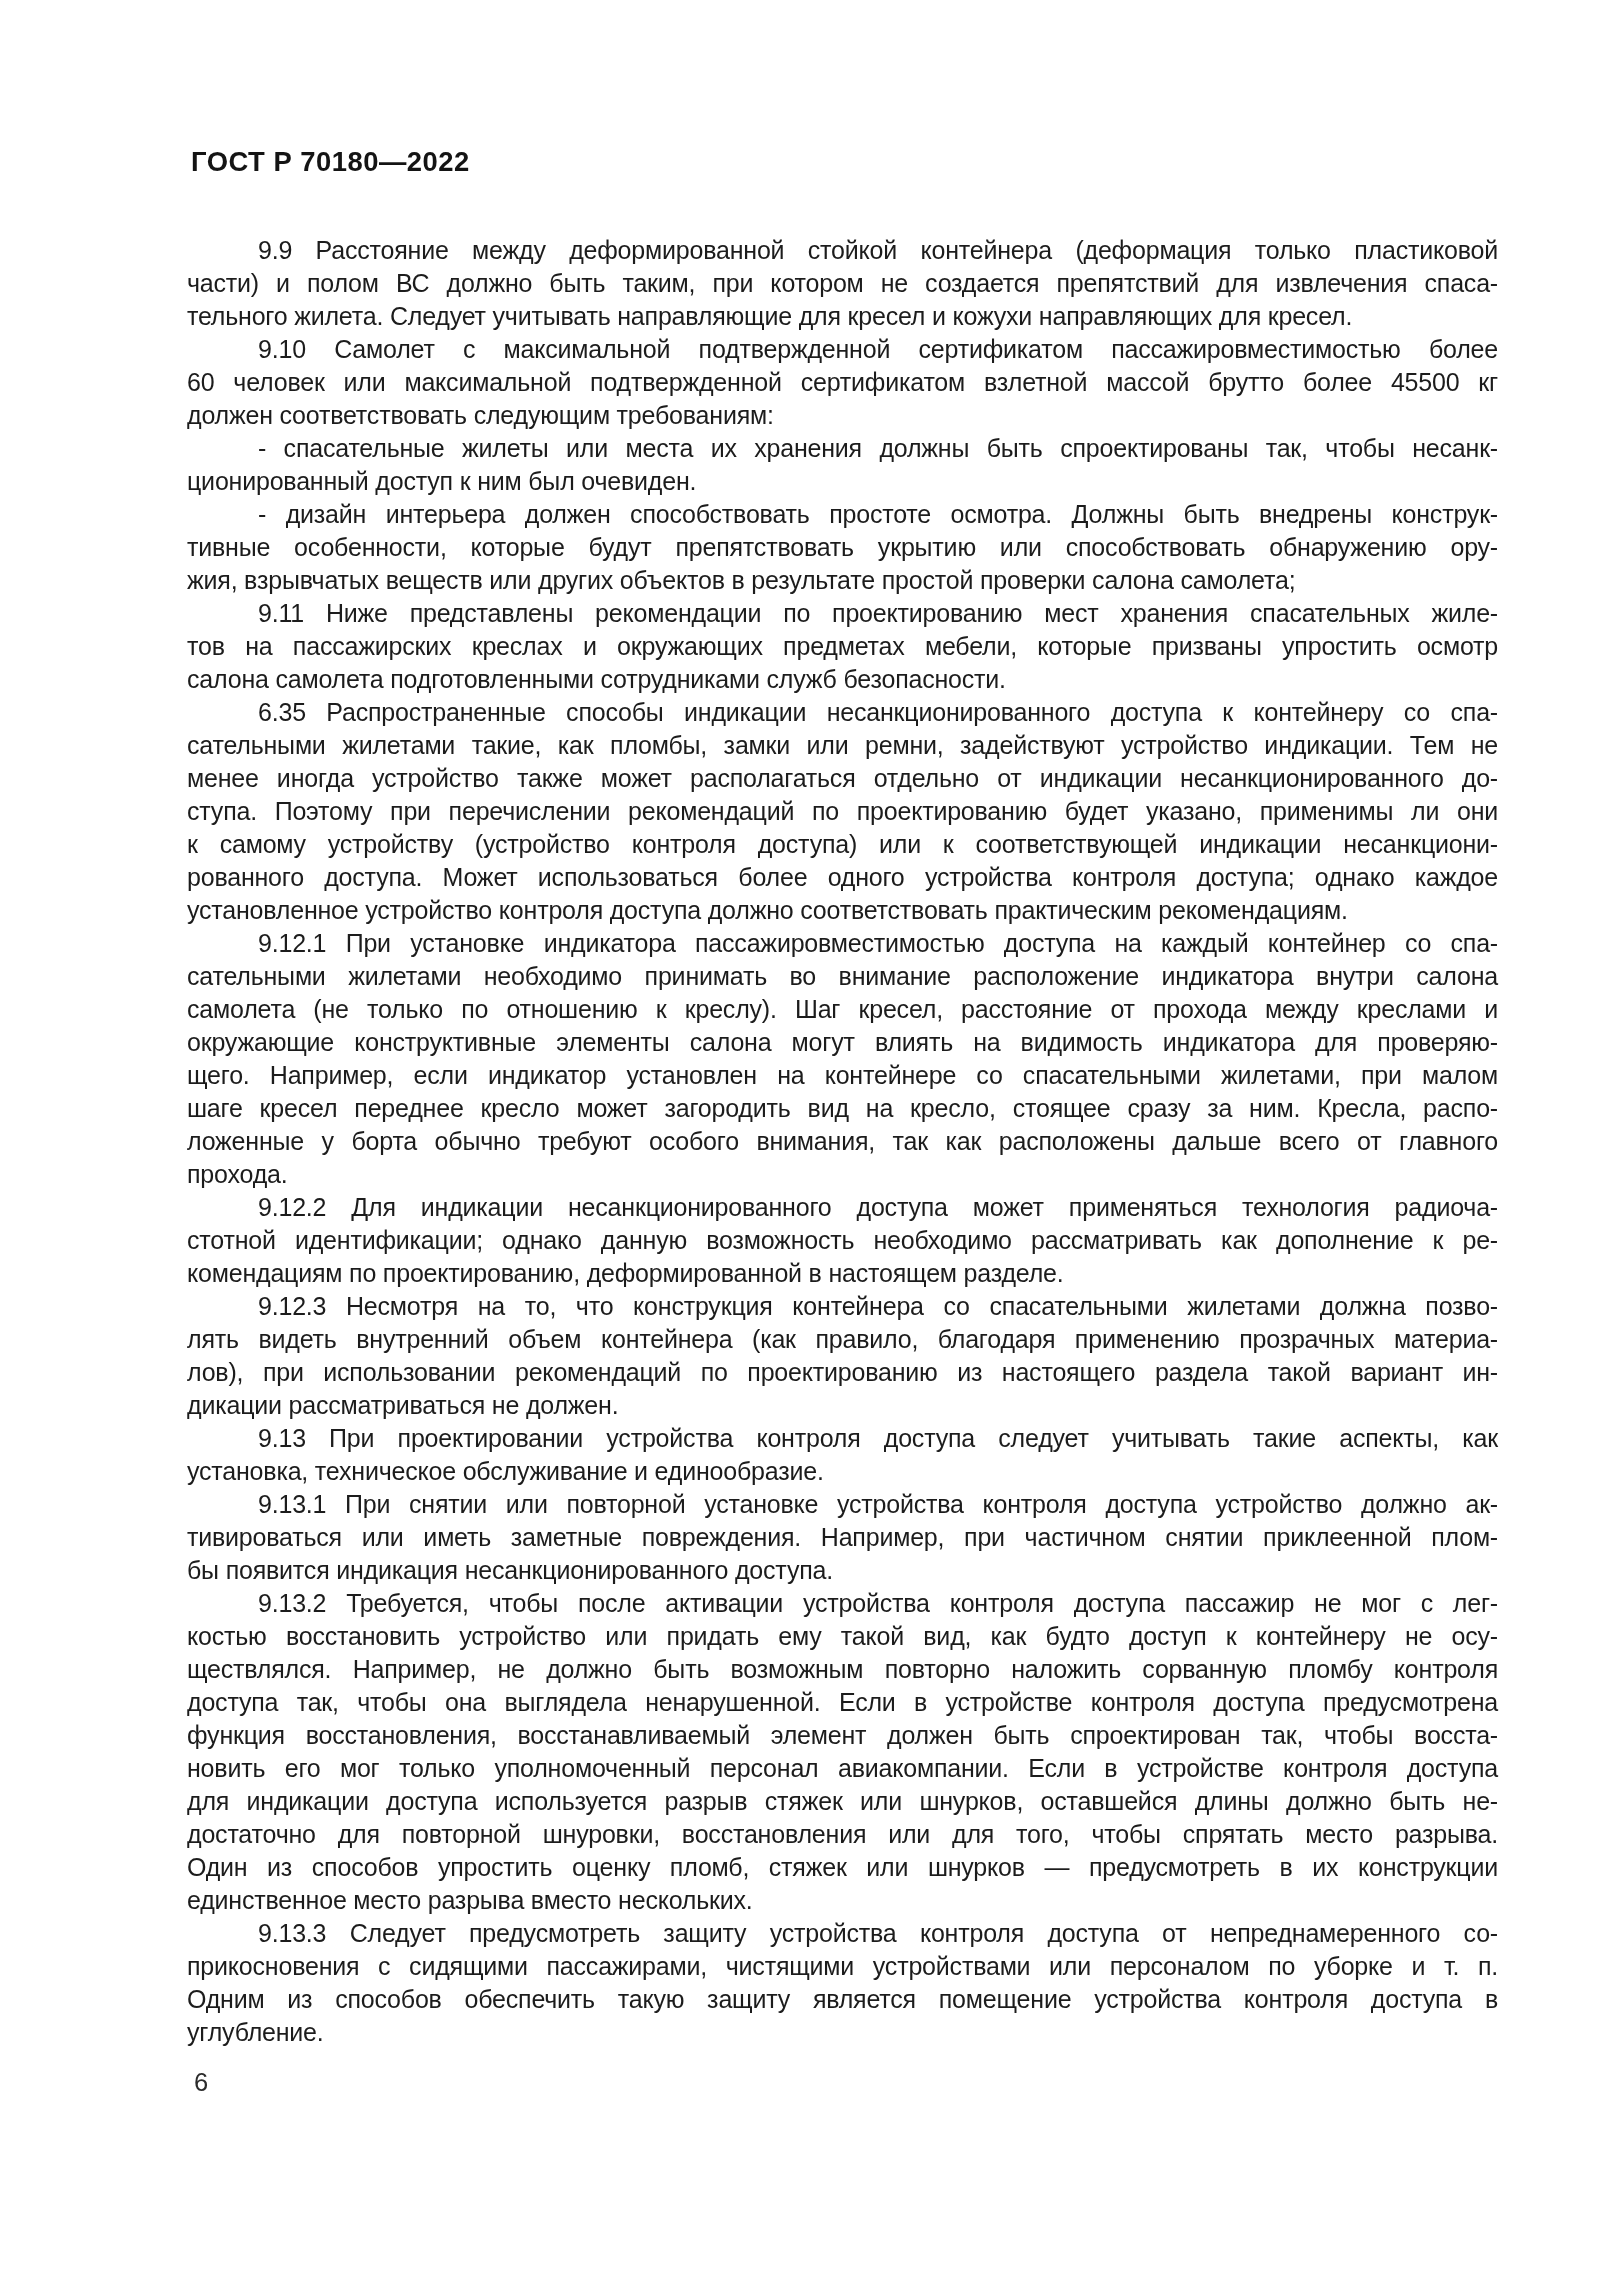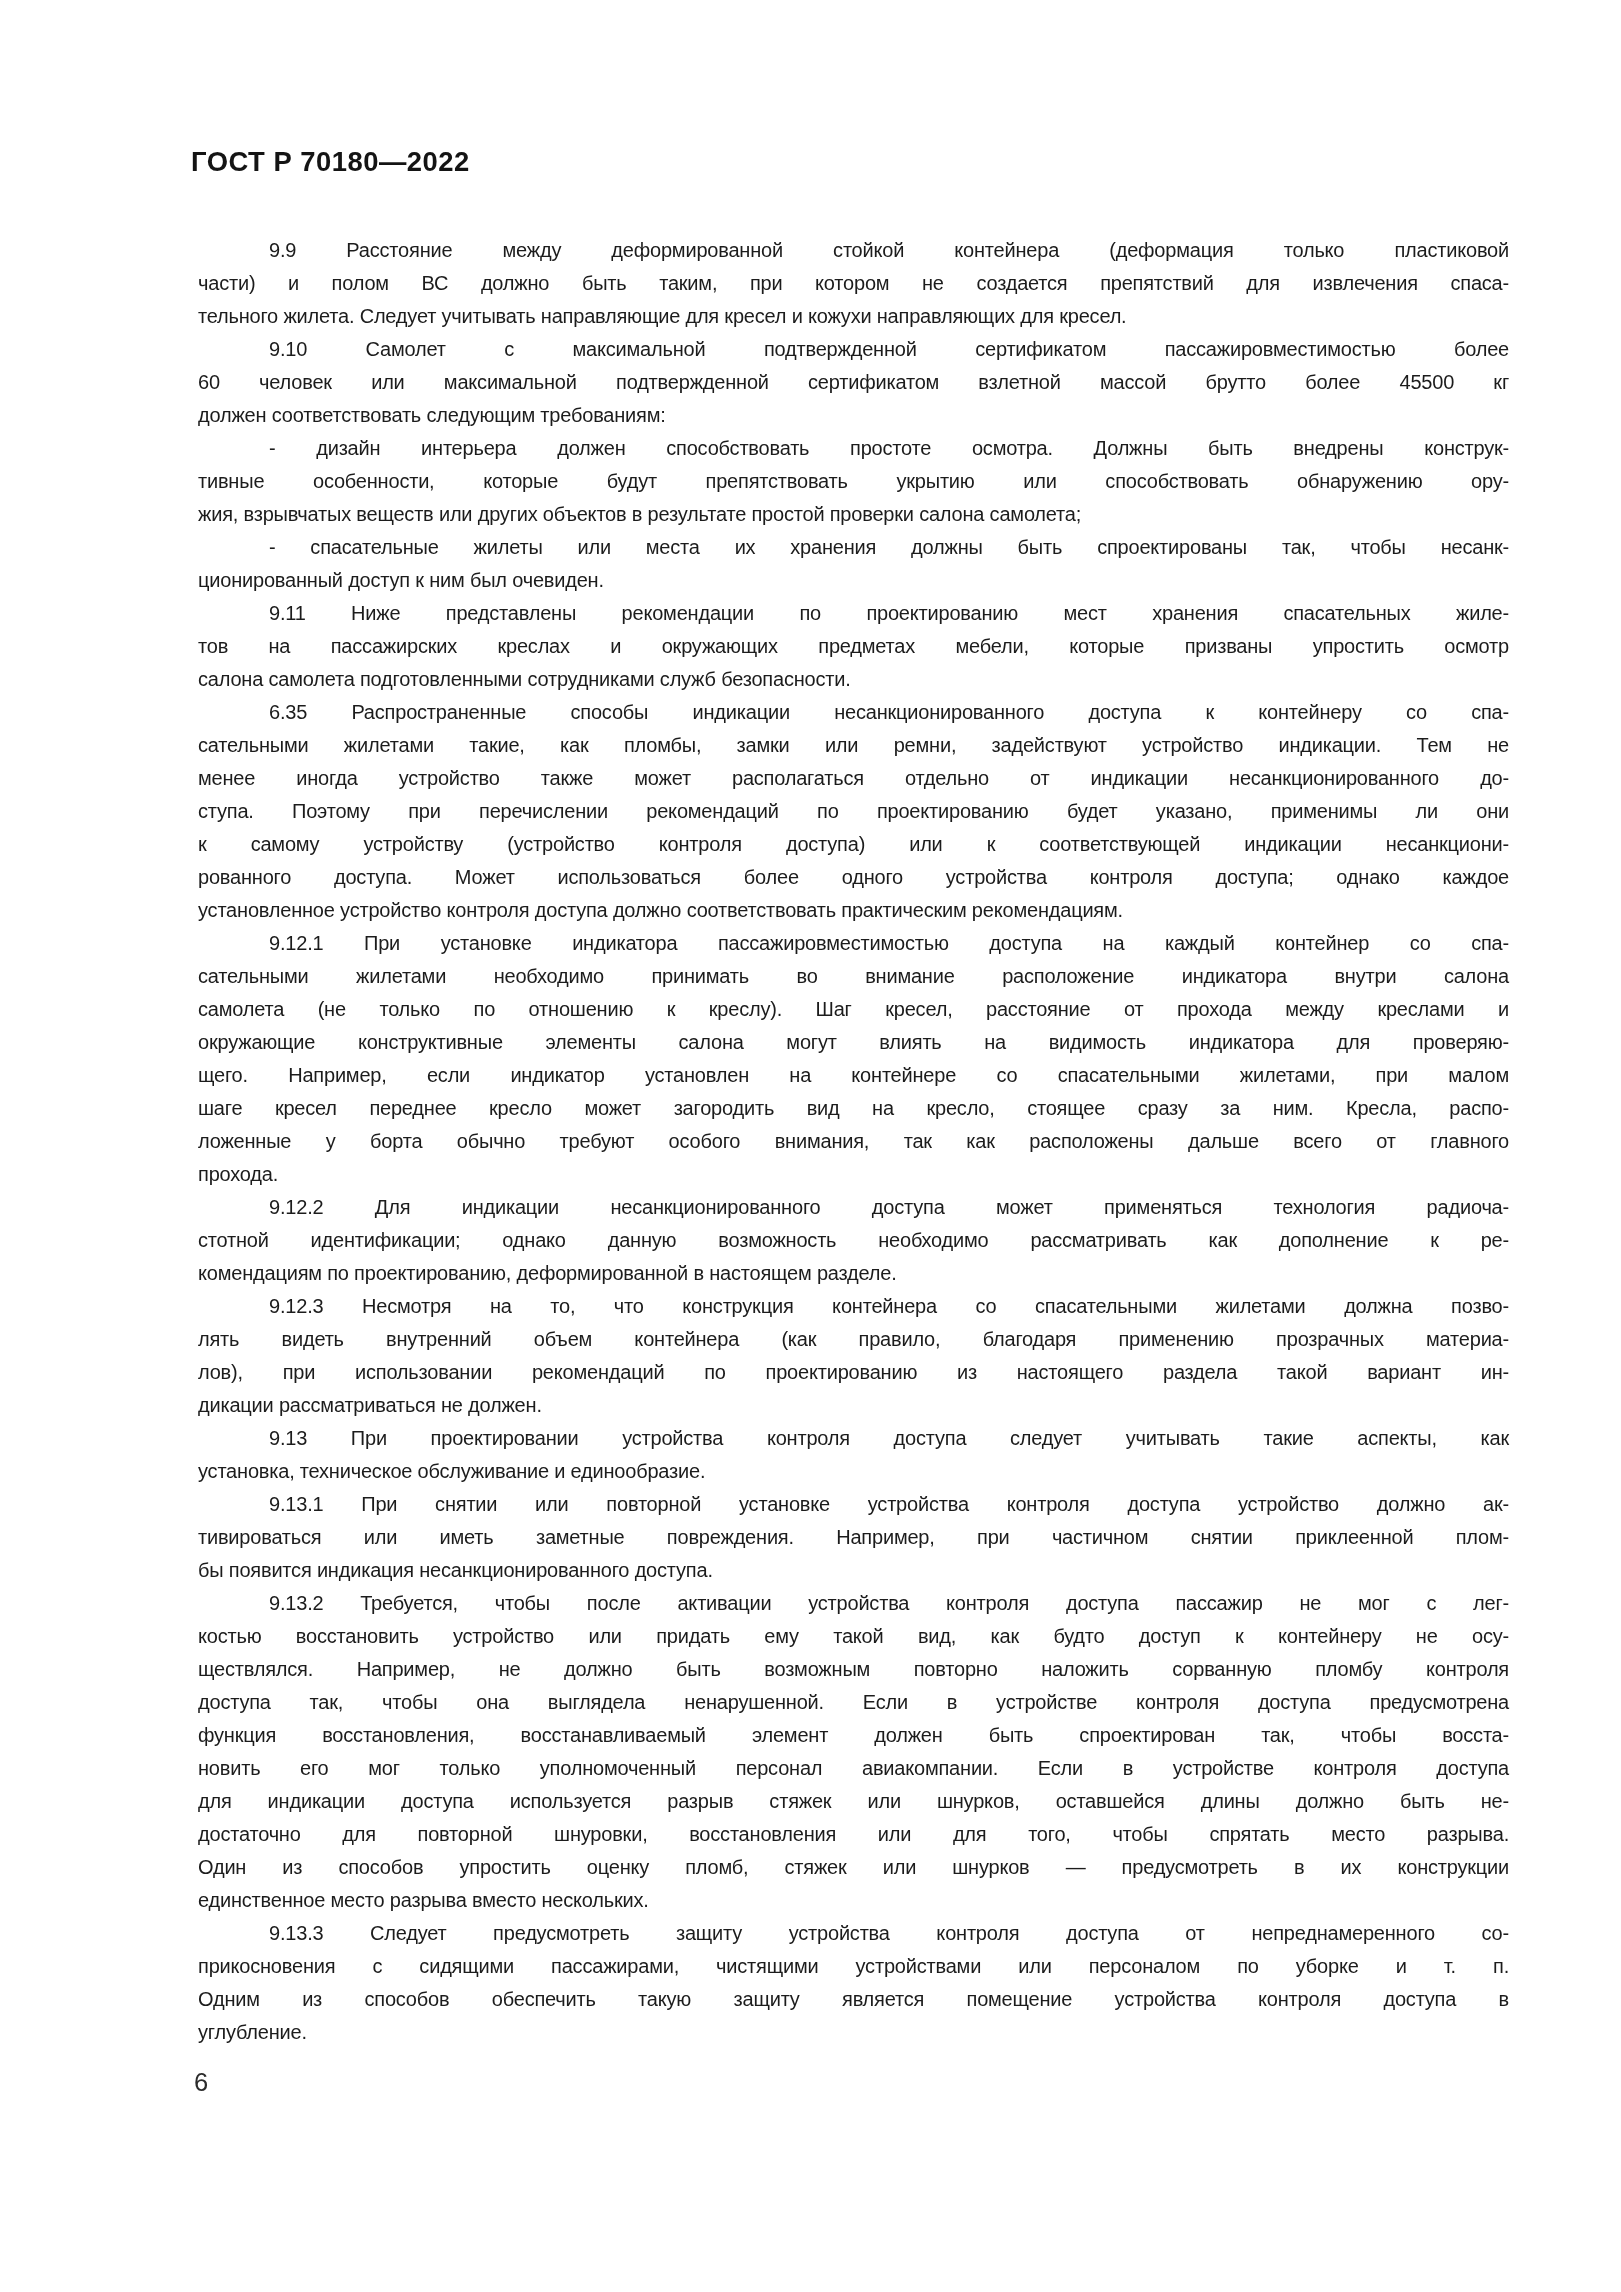--- a/index.html
+++ b/index.html
@@ -18,24 +18,24 @@
     left: 191px;
     top: 146px;
     font-size: 27.4px;
     font-weight: bold;
     letter-spacing: 0.5px;
     color: #141414;
     white-space: nowrap;
   }
   .doc-body {
     position: absolute;
-    left: 198px;
+    left: 187px;
     top: 234px;
     width: 1311px;
-    font-size: 20px;
+    font-size: 25px;
     line-height: 33px;
     letter-spacing: -0.2px;
   }
   .para { margin: 0; padding: 0; }
   .line {
     text-align: justify;
     text-align-last: justify;
     white-space: normal;
   }
   .line.last { text-align-last: left; }
@@ -59,27 +59,27 @@
         <div class="line first">9.9  Расстояние между деформированной стойкой контейнера (деформация только пластиковой</div>
         <div class="line">части) и полом ВС должно быть таким, при котором не создается препятствий для извлечения спаса-</div>
         <div class="line last">тельного жилета. Следует учитывать направляющие для кресел и кожухи направляющих для кресел.</div>
       </div>
       <div class="para">
         <div class="line first">9.10  Самолет с максимальной подтвержденной сертификатом пассажировместимостью более</div>
         <div class="line">60 человек или максимальной подтвержденной сертификатом взлетной массой брутто более 45500 кг</div>
         <div class="line last">должен соответствовать следующим требованиям:</div>
       </div>
       <div class="para">
+        <div class="line first">- спасательные жилеты или места их хранения должны быть спроектированы так, чтобы несанк-</div>
+        <div class="line last">ционированный доступ к ним был очевиден.</div>
+      </div>
+      <div class="para">
         <div class="line first">- дизайн интерьера должен способствовать простоте осмотра. Должны быть внедрены конструк-</div>
         <div class="line">тивные особенности, которые будут препятствовать укрытию или способствовать обнаружению ору-</div>
         <div class="line last">жия, взрывчатых веществ или других объектов в результате простой проверки салона самолета;</div>
-      </div>
-      <div class="para">
-        <div class="line first">- спасательные жилеты или места их хранения должны быть спроектированы так, чтобы несанк-</div>
-        <div class="line last">ционированный доступ к ним был очевиден.</div>
       </div>
       <div class="para">
         <div class="line first">9.11  Ниже представлены рекомендации по проектированию мест хранения спасательных жиле-</div>
         <div class="line">тов на пассажирских креслах и окружающих предметах мебели, которые призваны упростить осмотр</div>
         <div class="line last">салона самолета подготовленными сотрудниками служб безопасности.</div>
       </div>
       <div class="para">
         <div class="line first">6.35  Распространенные способы индикации несанкционированного доступа к контейнеру со спа-</div>
         <div class="line">сательными жилетами такие, как пломбы, замки или ремни, задействуют устройство индикации. Тем не</div>
         <div class="line">менее иногда устройство также может располагаться отдельно от индикации несанкционированного до-</div>

